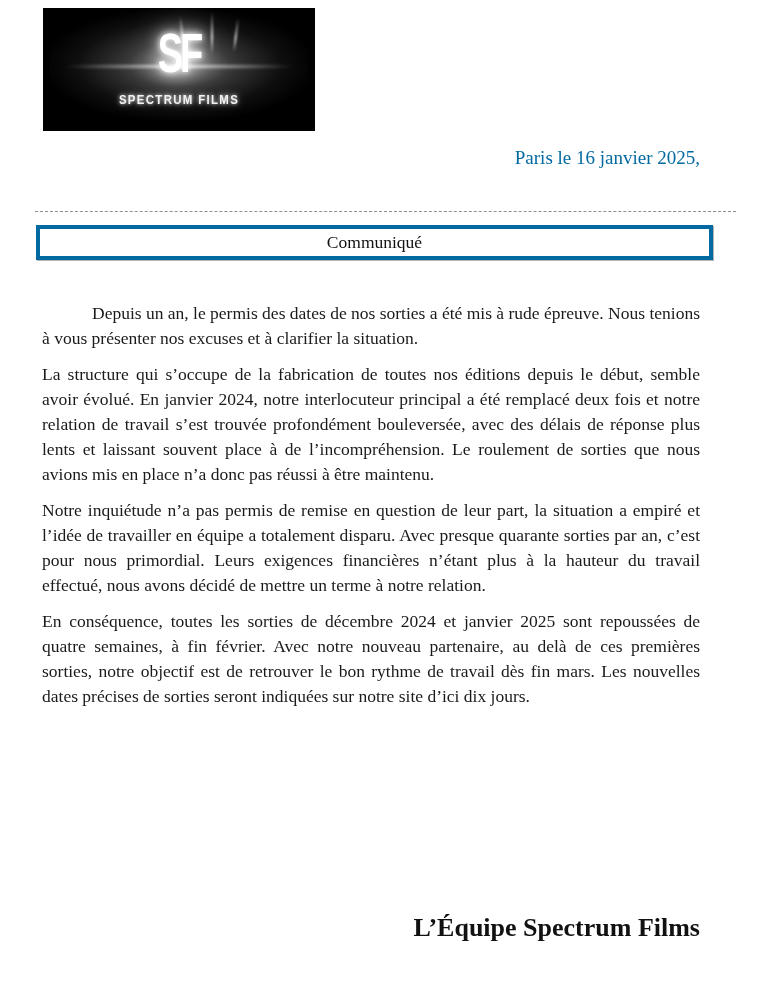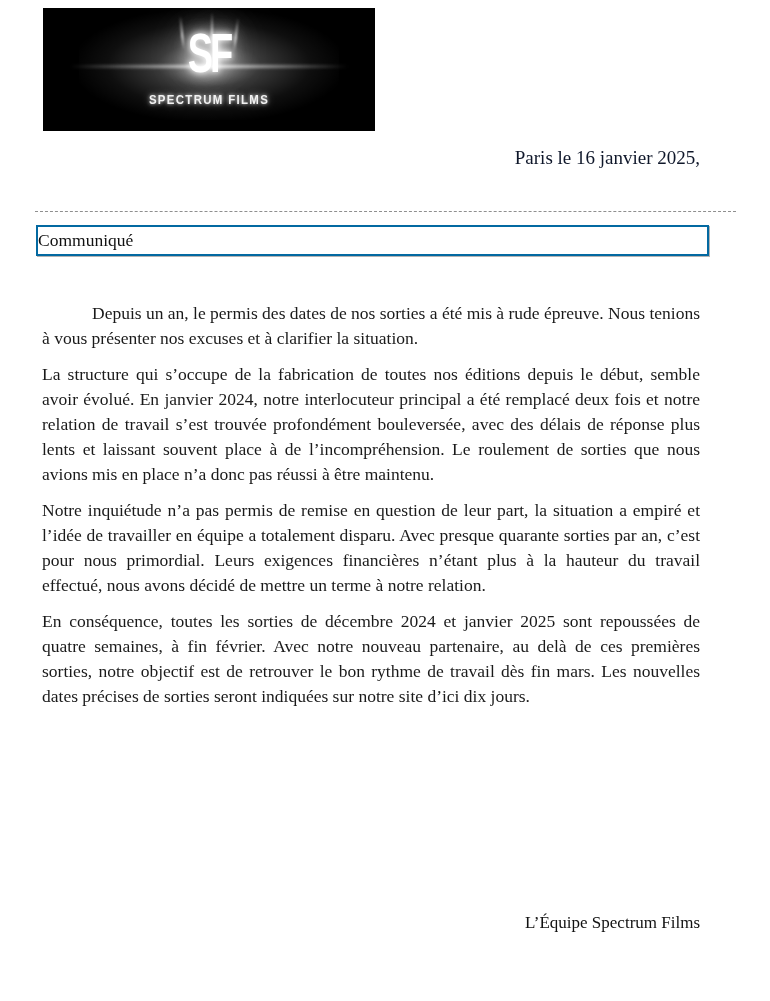--- a/index.html
+++ b/index.html
@@ -10,21 +10,21 @@
     background: #ffffff;
     font-family: "Liberation Serif", serif;
     color: #1a1a1a;
     overflow: hidden;
   }
 
   
   .logo {
     position: absolute;
     left: 43px; top: 8px;
-    width: 332px; height: 123px;
+    width: 272px; height: 123px;
     background: #000;
     overflow: hidden;
   }
   .logo-glow {
     position: absolute;
     left: 50%; top: 46%;
     width: 260px; height: 110px;
     transform: translate(-50%, -50%);
     background: radial-gradient(ellipse at center,
       rgba(255,255,255,0.55) 0%,
@@ -89,60 +89,61 @@
     white-space: nowrap;
   }
 
   
   .date-line {
     position: absolute;
     left: 42px; top: 147px;
     width: 658px;
     text-align: right;
     font-size: 19px;
-    color: #0f172a;
+    color: #0369a1;
   }
   .dashed-rule {
     position: absolute;
     left: 35px; top: 211px;
     width: 701px; height: 0;
     border-top: 1px dashed #8f8f8f;
   }
   .title-box {
     position: absolute;
     left: 36px; top: 225px;
     width: 669px; height: 27px;
-    border: 2px solid #0369a1;
+    border: 4px solid #0369a1;
     box-shadow: 1px 1px 0 0 #b3b3b3;
     background: #ffffff;
     display: flex;
     align-items: center;
-    justify-content: flex-start;
+    justify-content: center;
   }
   .title-text {
     font-size: 17.5px;
     color: #111;
   }
   .letter-body {
     position: absolute;
     left: 42px; top: 301px;
     width: 658px;
     font-size: 17.5px;
     line-height: 25px;
     text-align: justify;
   }
   .letter-body p { margin: 0 0 11px 0; }
   .letter-body p.indent { text-indent: 50px; }
   .signature {
     position: absolute;
     left: 42px; top: 913px;
     width: 658px;
     text-align: right;
-    font-size: 17px;
+    font-size: 26px;
     color: #111;
+    font-weight: bold;
   }
 </style>
 </head>
 <body>
 
 <div class="page">
 
   <div class="logo">
     <div class="logo-glow"></div>
     <div class="streak streak-1"></div>

